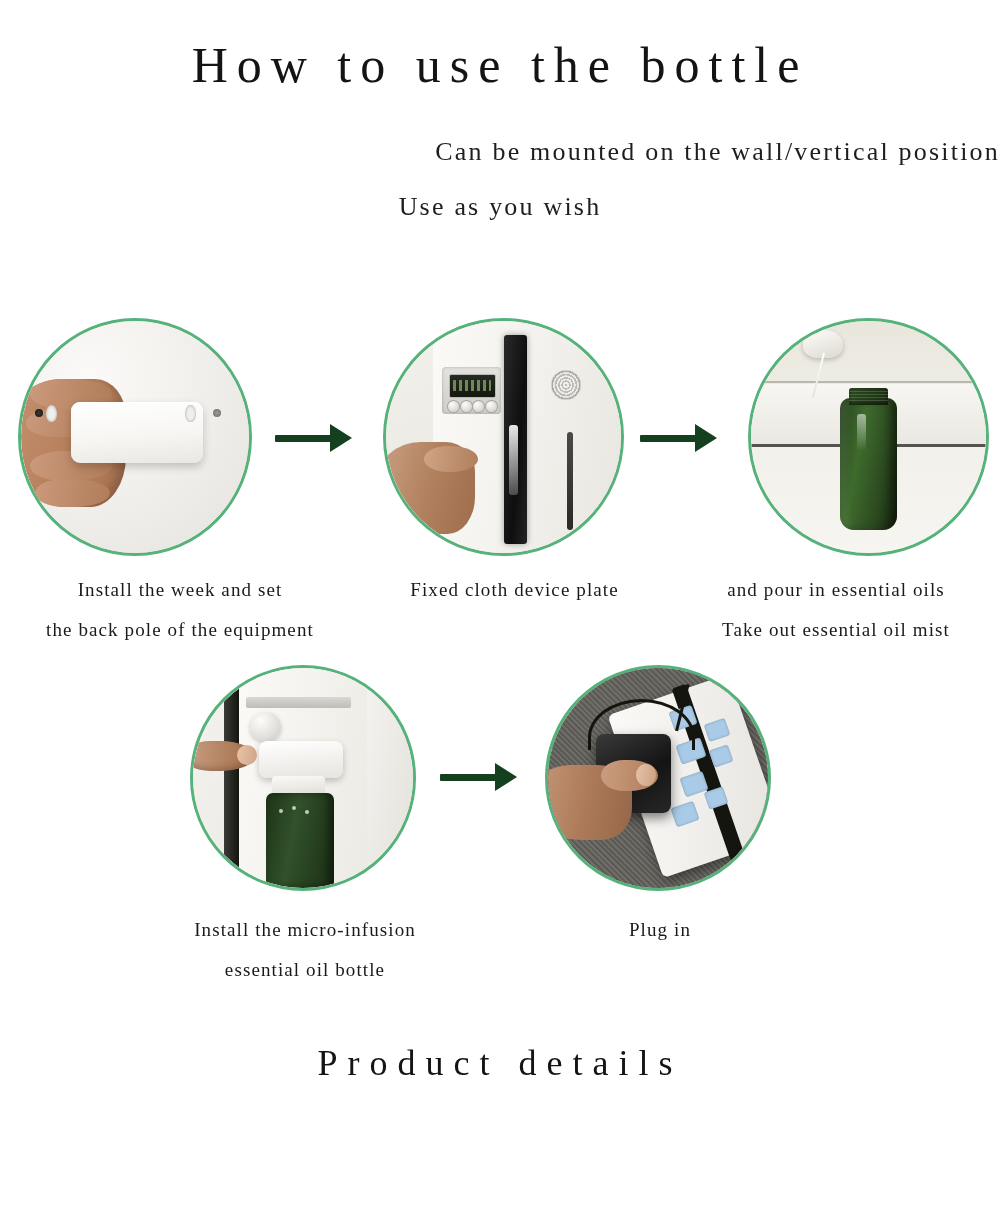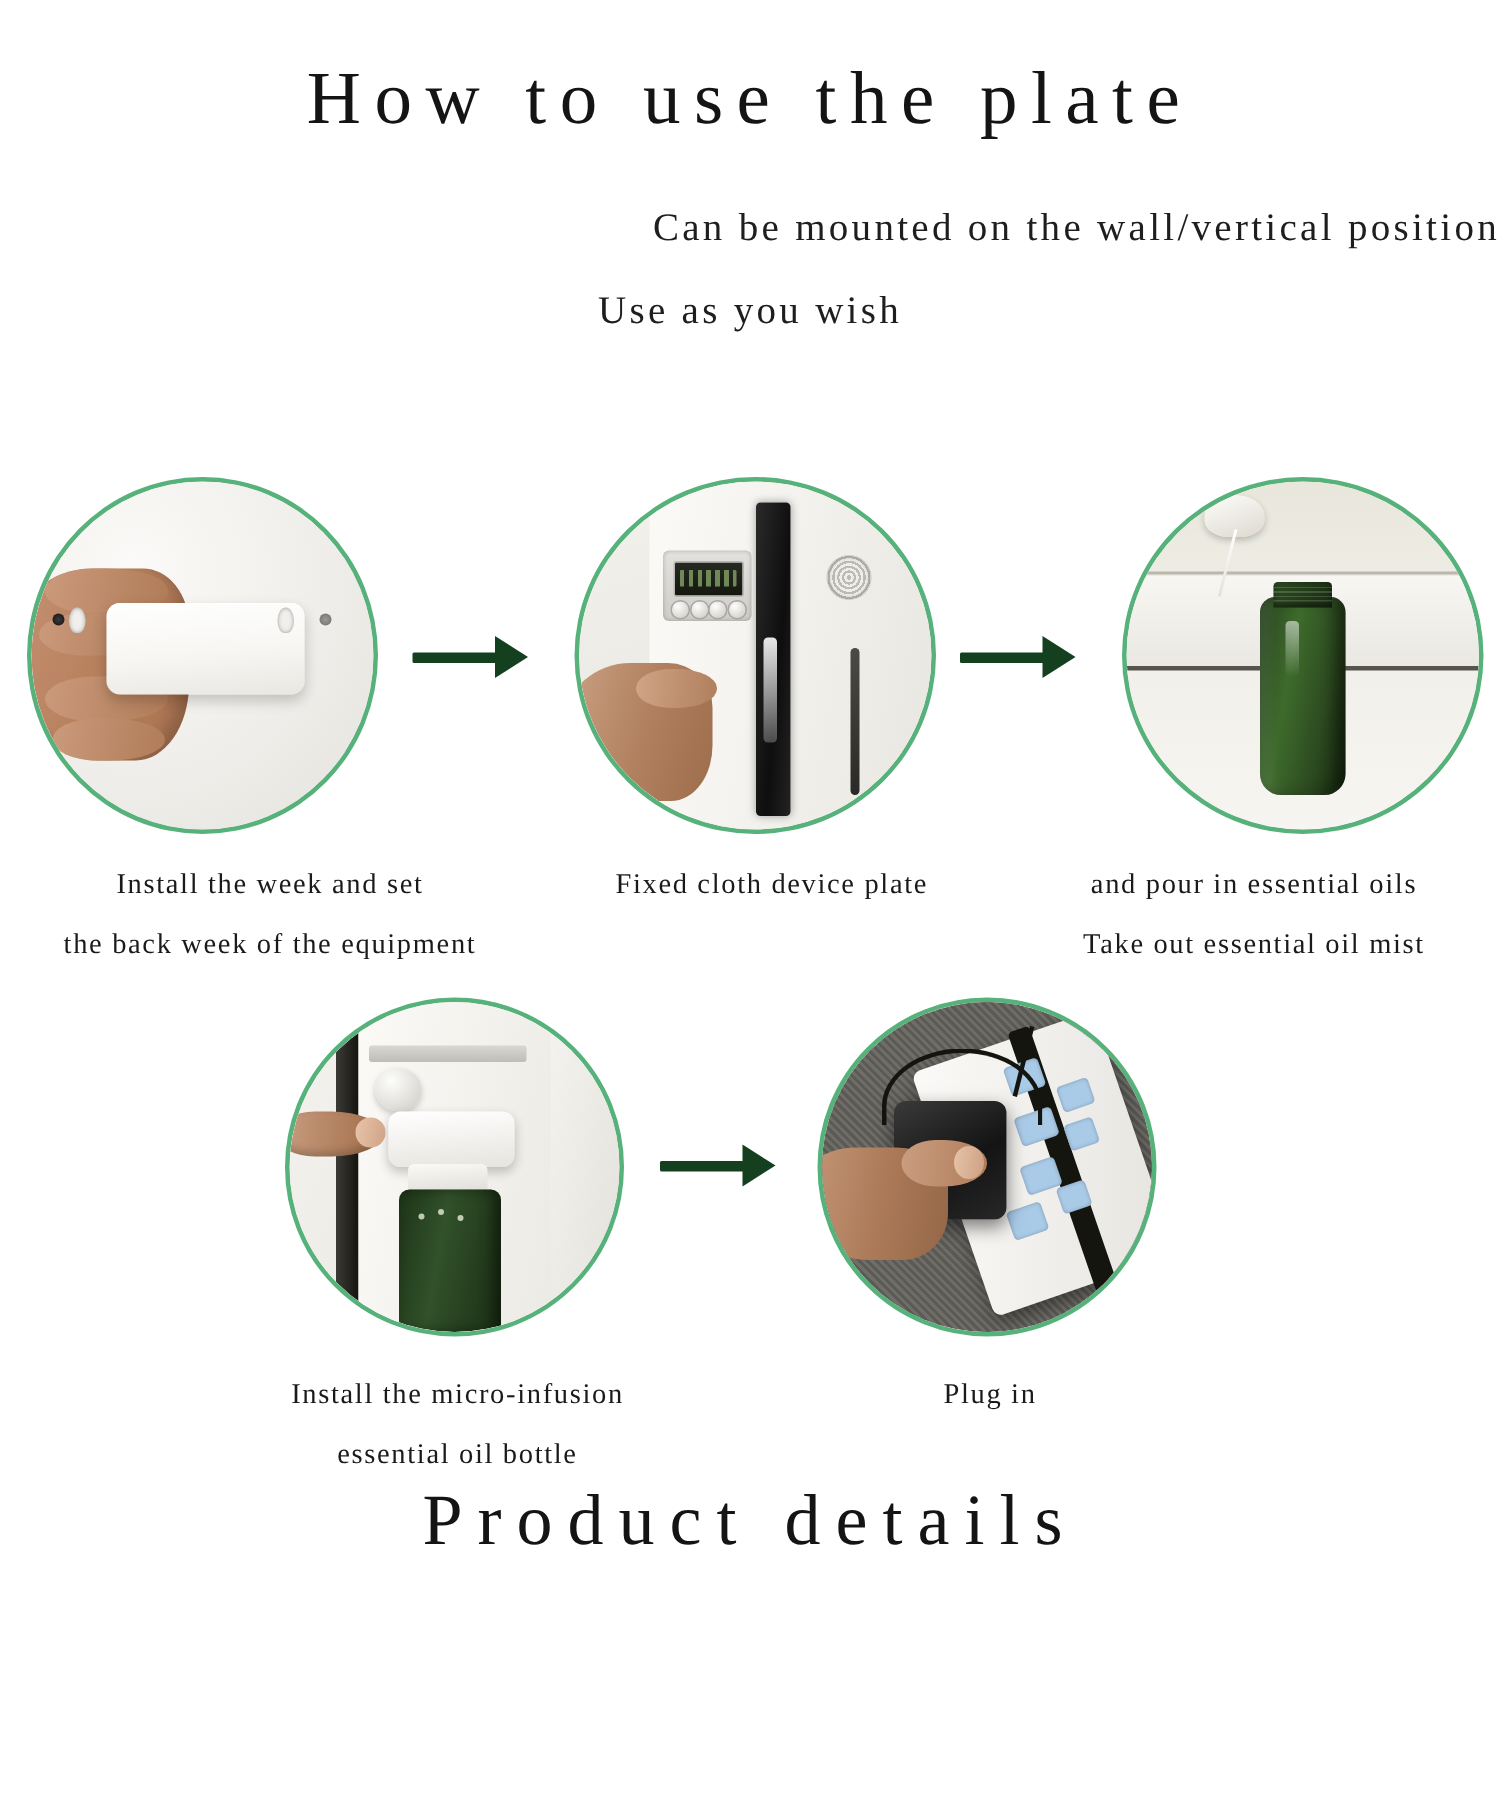--- a/index.html
+++ b/index.html
@@ -17,21 +17,21 @@
   .title{
     position:absolute;left:0;right:0;
     text-align:center;
     font-size:50px;
     letter-spacing:9px;
     font-weight:400;
     color:#141414;
     white-space:nowrap;
   }
   #main-title{top:36px;}
-  #product-details-title{top:986px;font-size:48px;letter-spacing:10px;}
+  #product-details-title{top:1042px;font-size:36px;letter-spacing:10px;}
 
   .subtitle{
     position:absolute;left:0;right:0;
     text-align:center;
     font-size:26px;
     letter-spacing:2.2px;
     color:#1e1e1e;
     white-space:nowrap;
   }
   #subtitle-1{top:137px;text-align:right;}
@@ -231,21 +231,21 @@
   #caption-3{left:672px;top:570px;width:328px;}
   #caption-4{left:110px;top:910px;width:390px;}
   #caption-5{left:520px;top:910px;width:280px;}
   .cap-line{display:block;}
 </style>
 </head>
 <body>
 
 <div class="page">
 
-  <div id="main-title" class="title">How to use the plate</div>
+  <div id="main-title" class="title">How to use the bottle</div>
   <div id="subtitle-1" class="subtitle">Can be mounted on the wall/vertical position</div>
   <div id="subtitle-2" class="subtitle">Use as you wish</div>
 
   <div id="photo-1" class="photo">
     <div class="ph-inner">
       <div class="p1-wall"></div>
       <div class="p1-hand"></div>
       <div class="p1-finger p1-f1"></div>
       <div class="p1-finger p1-f2"></div>
       <div class="p1-finger p1-f3"></div>
@@ -298,21 +298,21 @@
       <div class="p3-neck"></div>
       <div class="p3-thread"></div>
       <div class="p3-shine"></div>
       <div class="p3-cap"></div>
       <div class="p3-tube"></div>
     </div>
   </div>
 
   <div id="caption-1" class="caption">
     <span class="cap-line">Install the week and set</span>
-    <span class="cap-line">the back week of the equipment</span>
+    <span class="cap-line">the back pole of the equipment</span>
   </div>
   <div id="caption-2" class="caption">
     <span class="cap-line">Fixed cloth device plate</span>
   </div>
   <div id="caption-3" class="caption">
     <span class="cap-line">and pour in essential oils</span>
     <span class="cap-line">Take out essential oil mist</span>
   </div>
 
   <div id="photo-4" class="photo">

